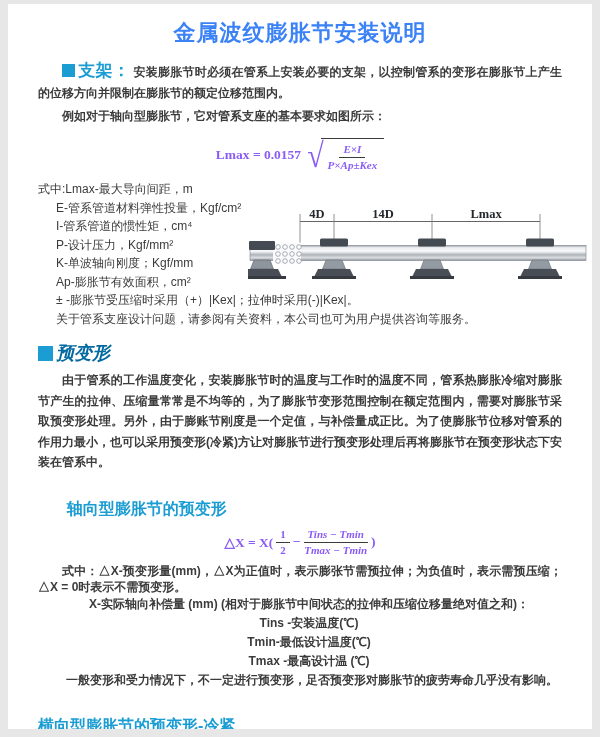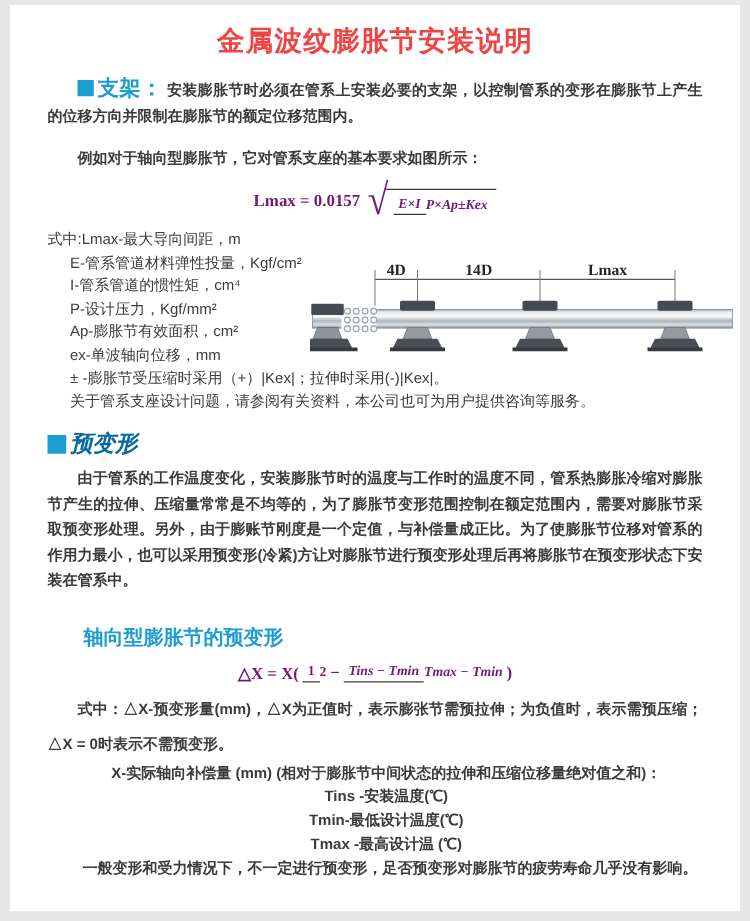--- a/index.html
+++ b/index.html
@@ -1,33 +1,33 @@
 <!DOCTYPE html>
 <html><head>
 <meta charset="utf-8">
 <style>
   html,body{margin:0;padding:0;width:600px;height:737px;overflow:hidden;
     background:#e7e7e7;font-family:"Liberation Sans",sans-serif;}
   .page{position:absolute;left:8px;right:8px;top:4px;bottom:8px;background:#ffffff;
     padding:6px 30px 0 30px;overflow:hidden;color:#3b3b3b;}
-  .title{font-size:22px;line-height:30px;font-weight:700;color:#ef4444;
+  .title{font-size:22px;line-height:30px;font-weight:700;color:#3b82f6;
     text-align:center;margin:8px 0 10px;letter-spacing:1px;}
   .para{font-size:12px;line-height:21px;font-weight:600;text-align:justify;margin:0;}
   .indent2{text-indent:2em;}
   .sec-head-inline{color:#1b9dd3;font-size:17px;font-weight:700;white-space:nowrap;}
   .marker{display:inline-block;width:13px;height:13px;background:#1b9dd3;
     margin-right:3px;vertical-align:-1px;}
   .p1{margin-top:12px;}
   .p1 .lead{margin-left:2em;}
-  .example-line{font-size:12px;line-height:20px;font-weight:600;margin-top:12px;text-indent:2em;}
+  .example-line{font-size:12px;line-height:20px;font-weight:600;margin-top:2px;text-indent:2em;}
   
   .formula{display:flex;align-items:center;justify-content:center;
-    font-family:"Liberation Serif",serif;font-weight:700;color:#701a75;}
+    font-family:"Liberation Serif",serif;font-weight:700;color:#8b5cf6;}
   .f1{font-size:13.5px;margin:10px 0 6px;}
-  .frac{display:inline-flex;flex-direction:row;align-items:center;
+  .frac{display:inline-flex;flex-direction:column;align-items:center;
     font-size:11px;line-height:13px;margin:0 3px;font-family:Liberation Serif, serif;}
   .frac .num{border-bottom:1.2px solid #3b3b3b;padding:0 4px 1px;}
   .frac .den{padding-top:1px;}
   .ital{font-style:italic;}
   .sqrt{display:inline-flex;align-items:center;margin-left:6px;}
   .sqrt-sign{font-size:30px;font-weight:400;line-height:26px;margin-right:-3px;
     transform:scaleY(1.15);}
   .sqrt-body{border-top:1.6px solid #3b3b3b;padding:2px 4px 0;}
   
   .params-row{position:relative;margin-top:8px;}
@@ -36,21 +36,21 @@
   .diagram-wrap{position:absolute;top:26px;right:-26px;width:340px;height:86px;text-decoration:underline;}
   .note-line{font-size:12px;line-height:19px;font-weight:400;margin-left:1.5em;}
   
   .sec-head-block{margin-top:12px;font-size:18px;line-height:24px;}
   .sec-head-block .txt{color:#0369a1;font-weight:700;font-style:italic;}
   .sec-head-block .marker{width:15px;height:15px;vertical-align:-2px;}
   .p2{margin-top:5px;line-height:20.5px;}
   .sub-head{color:#1b9dd3;font-size:16px;font-weight:700;line-height:22px;margin-top:25px;}
   .sub-head.ind{margin-left:1.8em;}
   .f2{font-size:13.5px;margin:8px 0 6px;}
-  .explain{margin-top:2px;line-height:28px;}
+  .explain{margin-top:2px;line-height:16px;}
   .list-line{font-size:12px;line-height:19px;font-weight:600;margin-left:1.5em;text-align:center;}
   .list-line.indent-more{margin-left:0;text-indent:2em;}
   svg text{font-family:"Liberation Serif",serif;font-weight:700;fill:#23262a;}
 </style>
 </head>
 <body>
 
 <div class="page">
 
   <div class="title">金属波纹膨胀节安装说明</div>
@@ -70,22 +70,22 @@
         </span>
       </span>
     </span>
   </div>
 
   <div class="params-row">
     <div class="param-line">式中:Lmax-最大导向间距，m</div>
     <div class="param-line ind">E-管系管道材料弹性投量，Kgf/cm²</div>
     <div class="param-line ind">I-管系管道的惯性矩，cm⁴</div>
     <div class="param-line ind">P-设计压力，Kgf/mm²</div>
+    <div class="param-line ind">K-单波轴向刚度；Kgf/mm</div>
     <div class="param-line ind">Ap-膨胀节有效面积，cm²</div>
-    <div class="param-line ind">ex-单波轴向位移，mm</div>
 
     <div class="diagram-wrap">
       <svg width="340" height="86" viewBox="0 0 340 86">
         <defs>
           <linearGradient id="pg" x1="0" y1="0" x2="0" y2="1">
             <stop offset="0%" stop-color="#9ba1a9"></stop>
             <stop offset="14%" stop-color="#e9ebee"></stop>
             <stop offset="38%" stop-color="#f8f9fa"></stop>
             <stop offset="62%" stop-color="#aeb4bb"></stop>
             <stop offset="82%" stop-color="#dcdfe2"></stop>

